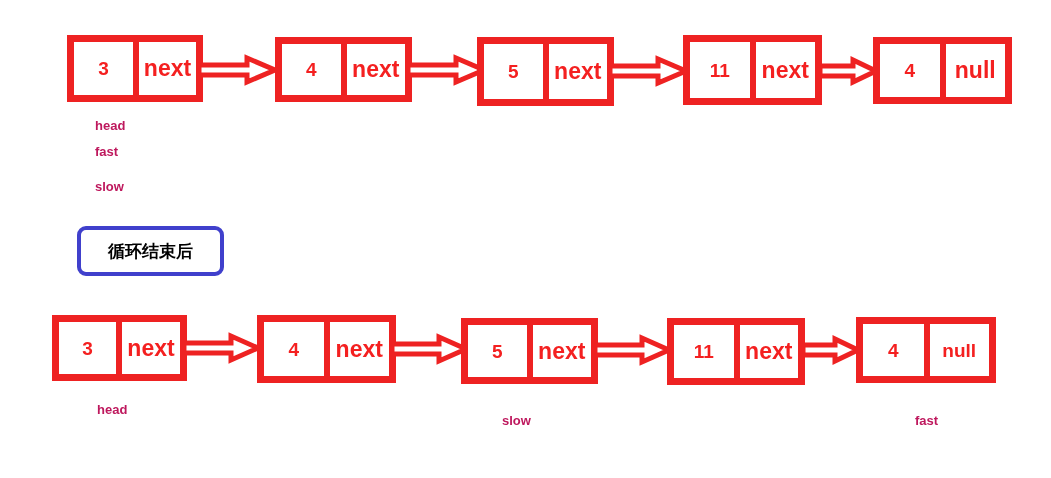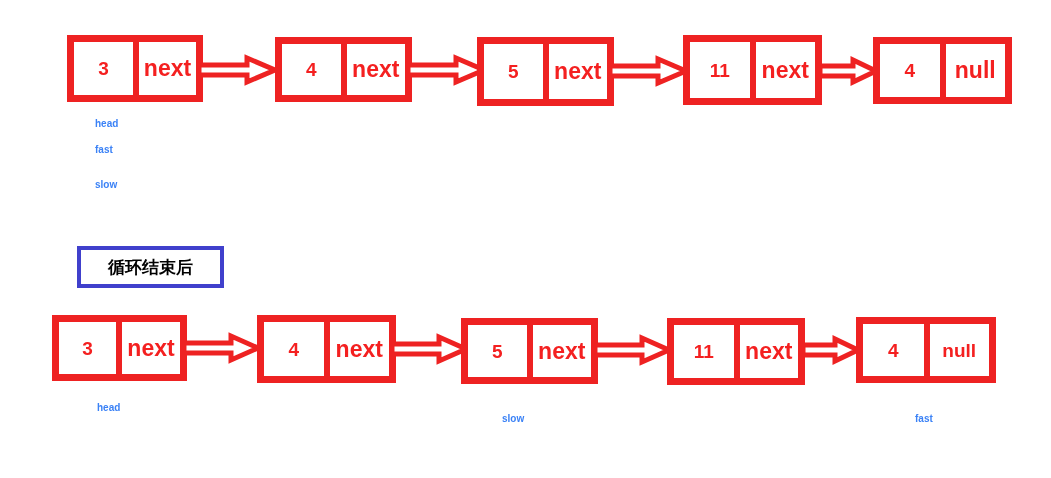--- a/index.html
+++ b/index.html
@@ -50,23 +50,23 @@
 
   
   .arrow {
     position: absolute;
   }
   .arrow svg { display: block; overflow: visible; }
 
   
   .ptr-label {
     position: absolute;
-    color: #3b82f6;
+    color: #be185d;
     font-weight: bold;
-    font-size: 10px;
+    font-size: 13px;
     white-space: nowrap;
     line-height: 1.35;
   }
 
   
   .caption-box {
     position: absolute;
     box-sizing: border-box;
     border: 4px solid #4040cc;
     background: #ffffff;
@@ -133,21 +133,21 @@
 
   <div class="node" style="left:873px; top:37px; width:139px; height:67px;">
     <div class="cell cell-value" style="width:66px;">4</div>
     <div class="cell cell-next" style="width:60px;">null</div>
   </div>
 
   <div class="ptr-label" style="left:95px; top:117px;">head</div>
   <div class="ptr-label" style="left:95px; top:143px;">fast</div>
   <div class="ptr-label" style="left:95px; top:178px;">slow</div>
 
-  <div class="caption-box" style="left:77px; top:246px; width:147px; height:42px;">
+  <div class="caption-box" style="left:77px; top:226px; width:147px; height:50px;border-radius:9px;">
     <span class="caption-text">循环结束后</span>
   </div>
 
   <div class="node" style="left:52px; top:315px; width:135px; height:66px;">
     <div class="cell cell-value" style="width:64px;">3</div>
     <div class="cell cell-next" style="width:59px;">next</div>
   </div>
 
   <div class="arrow" style="left:184px; top:334px; width:76px; height:28px;">
     <svg width="76" height="28" viewBox="0 0 76 28">

